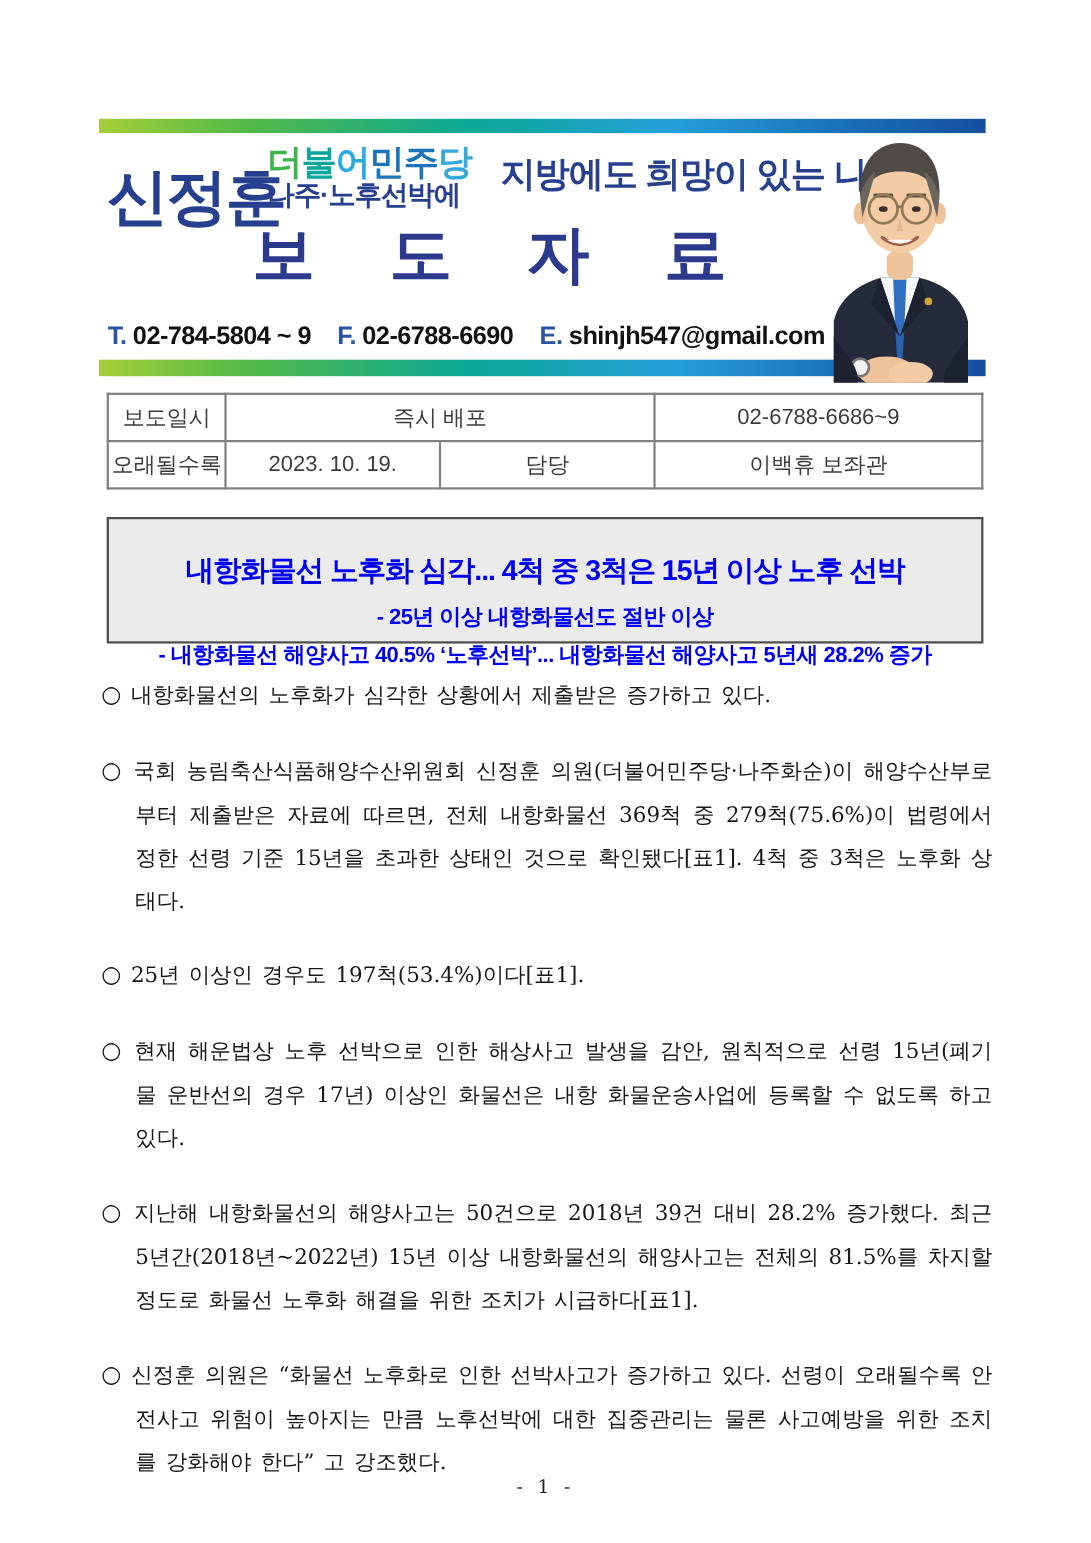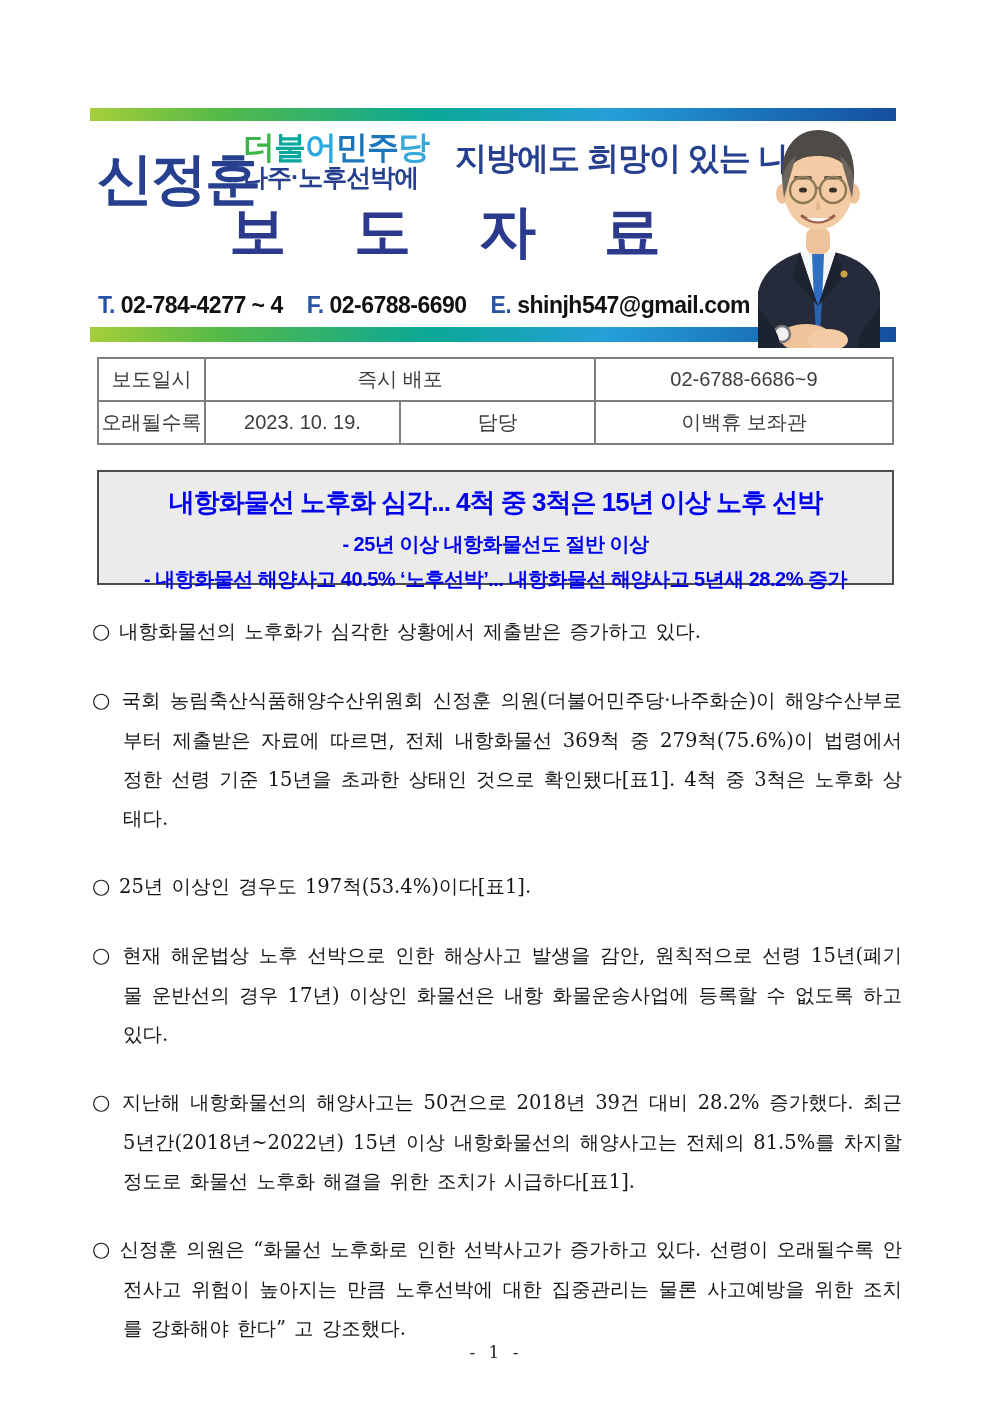--- a/index.html
+++ b/index.html
@@ -46,21 +46,21 @@
   }
   .info-table td {
     border:2px solid #7f7f7f; height:43px; text-align:center; vertical-align:middle;
     letter-spacing:0px;
   }
   .c1 { width:107px; } .c2 { width:292px; } .c3 { width:100px; } .c4 { width:298px; }
 
   .headline-box {
     position:absolute; left:97px; top:470px; width:797px; height:115px;
     background:#ebebeb; border:2px solid #4d4d4d; text-align:center; color:#0000ee;
-    padding-top:13px;
+    padding-top:29px;
   }
   .headline-title { font-size:26px; font-weight:bold; letter-spacing:-1px; }
   .headline-sub { font-size:20px; font-weight:bold; letter-spacing:-0.5px; margin-top:11px; }
   .headline-sub2 { margin-top:8px; }
 
   .body-text {
     position:absolute; left:92px; top:610px; width:810px;
     font-family:"DejaVu Serif","Liberation Serif", serif;
     font-size:19.5px; color:#171717; text-align:justify;
   }
@@ -88,21 +88,21 @@
   <div class="party-block">
     <div class="party"><span style="color: rgb(60, 180, 74);">더</span><span style="color: rgb(10, 167, 158);">불</span><span style="color: rgb(41, 171, 226);">어</span><span style="color: rgb(27, 117, 188);">민</span><span style="color: rgb(27, 117, 188);">주</span><span style="color: rgb(53, 168, 220);">당</span></div>
     <div class="district">나주·노후선박에</div>
   </div>
 
   <div class="slogan">지방에도 희망이 있는 나라</div>
 
   <div class="doc-title">보 도 자 료</div>
 
   <div class="contact-line">
-    <span class="seg"><span class="prefix">T.</span> <span>02-784-4277 ~ 4</span></span>
+    <span class="seg"><span class="prefix">T.</span> <span>02-784-5804 ~ 9</span></span>
     <span class="seg"><span class="prefix">F.</span> <span>02-6788-6690</span></span>
     <span class="seg"><span class="prefix">E.</span> <span>shinjh547@gmail.com</span></span>
   </div>
 
   <div class="gradient-bar bar-bottom"></div>
 
   <svg class="portrait" width="156" height="242" viewBox="0 0 156 242">
 
     <path d="M18,242 L18,186 C24,160 48,150 62,146 L94,146 C112,150 134,160 140,186 L140,242 Z" fill="#252b3a"></path>
 

